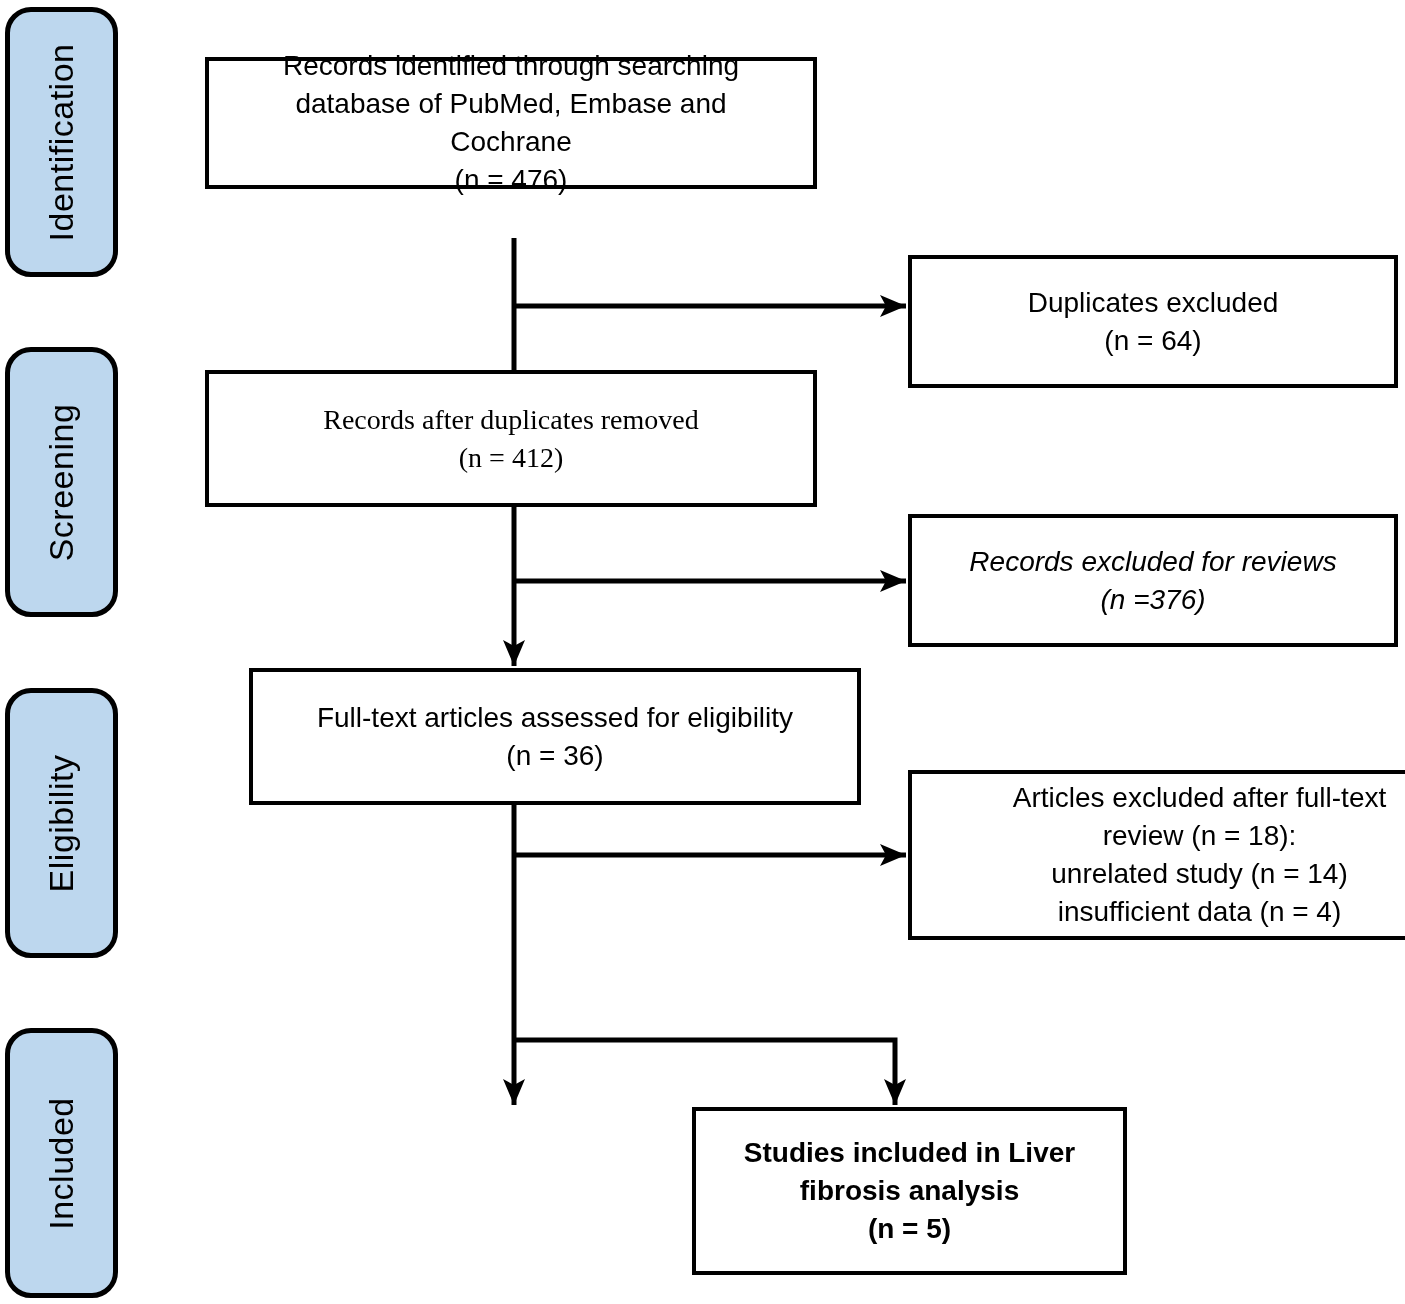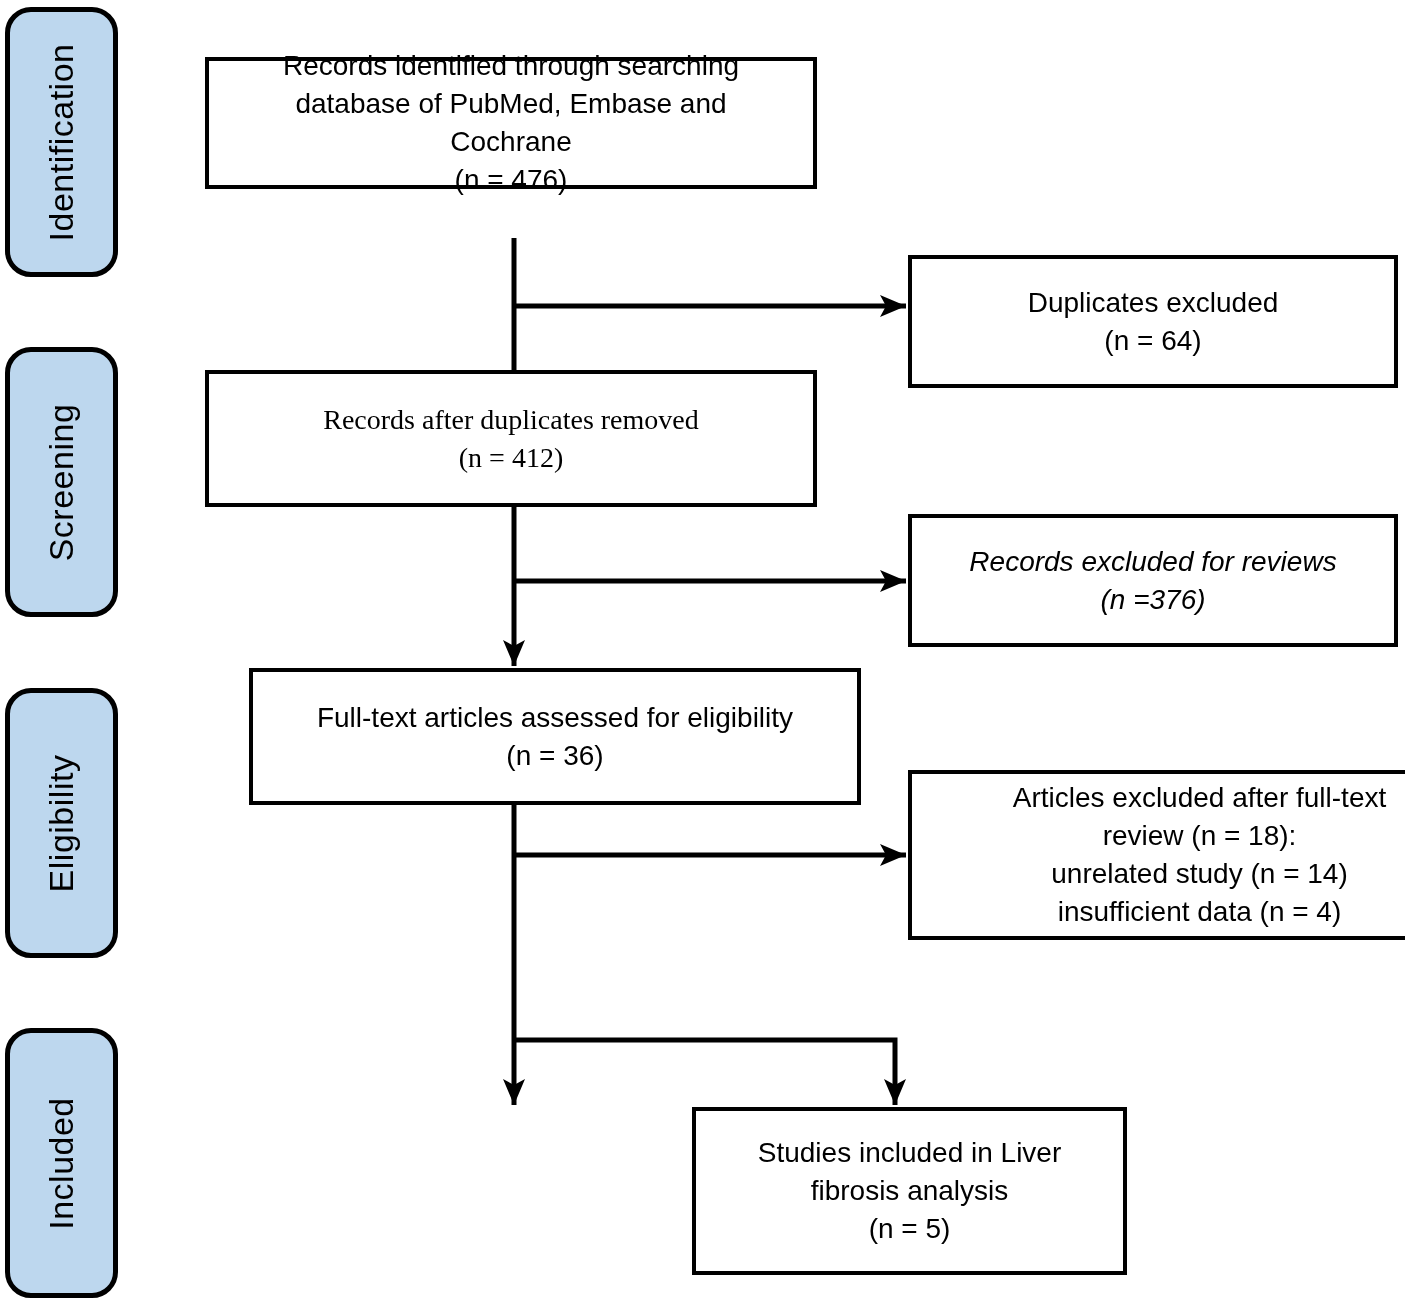--- a/index.html
+++ b/index.html
@@ -61,21 +61,21 @@
     font-size: 28px;
     line-height: 38px;
   }
   .box-records-identified   { left: 205px; top: 57px;   width: 612px; height: 132px; }
   .box-duplicates-excluded  { left: 908px; top: 255px;  width: 490px; height: 133px; }
   .box-records-after-dup    { left: 205px; top: 370px;  width: 612px; height: 137px; font-family: Liberation Serif, serif; }
   .box-excluded-reviews     { left: 908px; top: 514px;  width: 490px; height: 133px; font-style: italic; }
   .box-fulltext-assessed    { left: 205px; top: 668px;  width: 612px; height: 137px; margin-left: 44px; }
   .box-articles-excluded    { left: 908px; top: 770px;  width: 583px; height: 170px; }
   .box-qualitative          { left: 205px; top: 1107px; width: 433px; height: 168px; }
-  .box-liver-fibrosis       { left: 692px; top: 1107px; width: 435px; height: 168px; }
+  .box-liver-fibrosis       { left: 692px; top: 1107px; width: 435px; height: 168px; font-weight: bold; }
 </style>
 </head>
 <body>
 
 <div class="canvas">
 
   <svg class="arrows" width="1405" height="1304" viewBox="0 0 1405 1304">
     <defs>
       <marker id="ah" markerUnits="userSpaceOnUse" markerWidth="28" markerHeight="24" refX="26" refY="11" orient="auto">
         <path d="M0,0 L26,11 L0,22 L6,11 Z" fill="#000000"></path>

